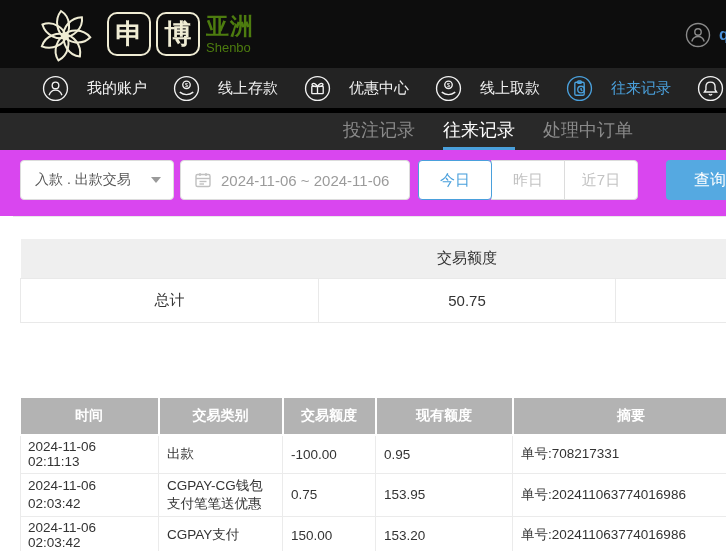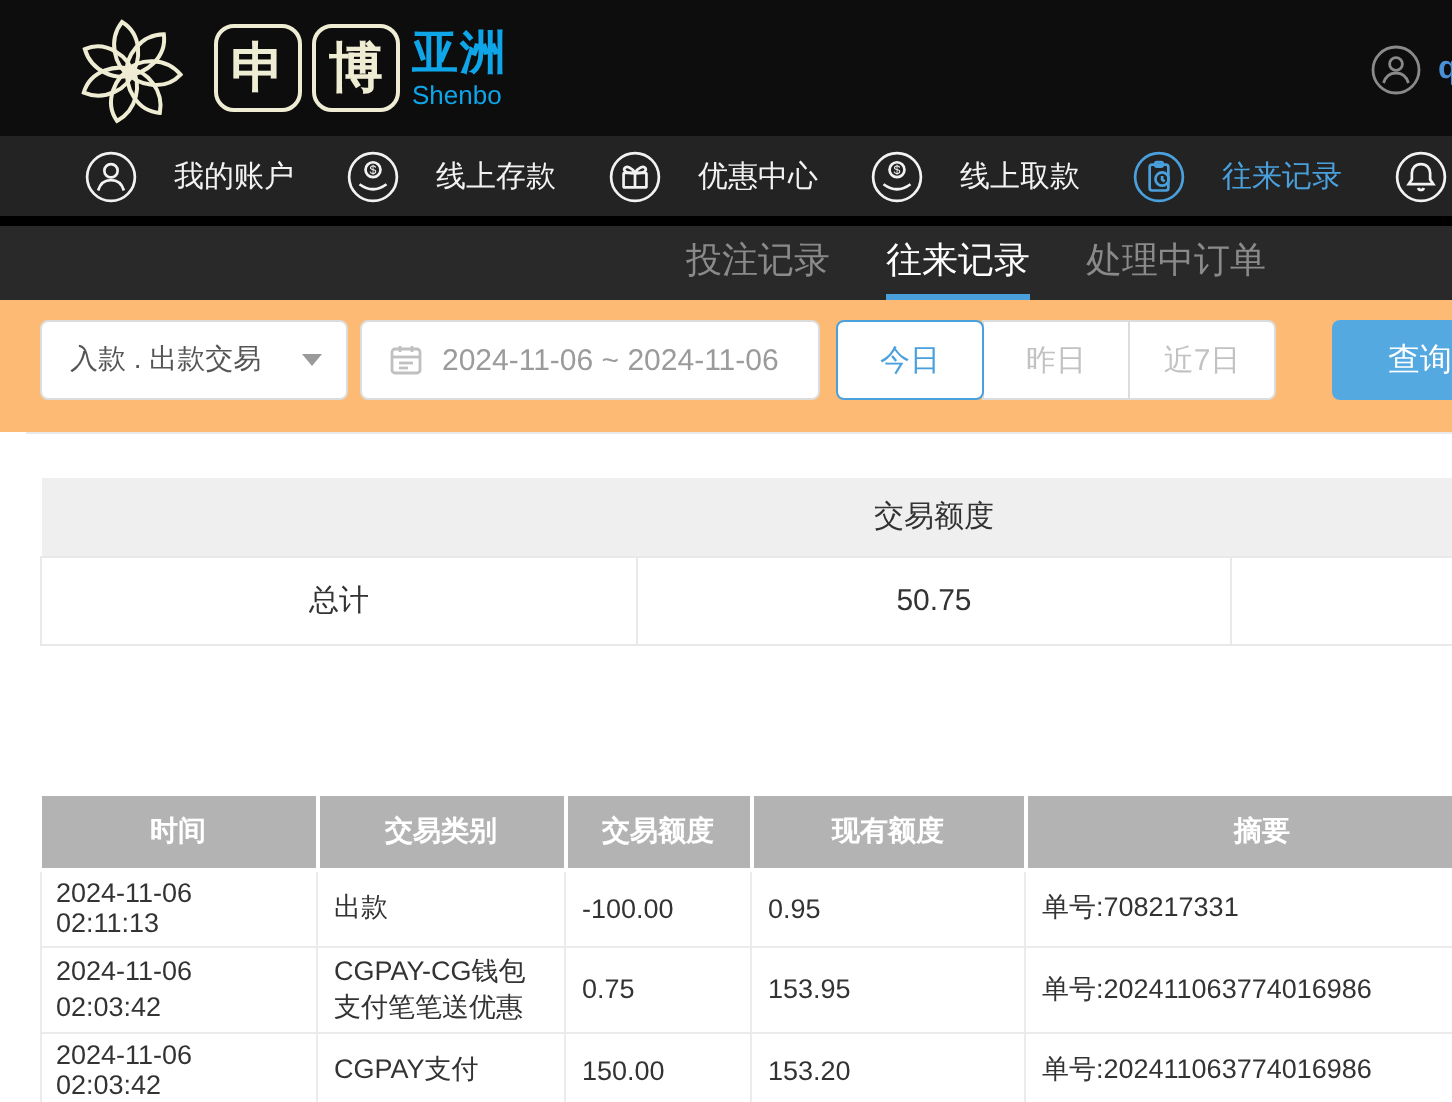--- a/index.html
+++ b/index.html
@@ -13,21 +13,21 @@
 
   
   .topbar { position:absolute; left:0; top:0; width:726px; height:68px; background:#0d0d0d; }
   .logo { position:absolute; left:32px; top:2px; height:64px; display:flex; align-items:center; }
   .logo-flower { margin-right:4px; }
   .logo-box {
     width:44px; height:44px; border:2px solid #efecd4; border-radius:10px;
     color:#efecd4; font-size:27px; font-weight:bold; display:flex; align-items:center;
     justify-content:center; margin-left:5px;
   }
-  .logo-asia { margin-left:6px; color:#0ea5e9; line-height:1; }
+  .logo-asia { margin-left:6px; color:#4d7c0f; line-height:1; }
   .logo-asia .big { font-size:23px; font-weight:bold; letter-spacing:1px; }
   .logo-asia .small { font-size:13px; margin-top:3px; }
   .userbox { position:absolute; left:685px; top:22px; display:flex; align-items:center; gap:8px; }
   .userbox .uname { font-size:16px; font-weight:bold; white-space:nowrap; }
 
   
   .mainnav {
     position:absolute; left:0; top:68px; width:726px; height:45px;
     background:#232323; border-bottom:5px solid #000;
     display:flex; align-items:center; gap:26px; padding-left:42px;
@@ -39,21 +39,21 @@
   
   .subnav {
     position:absolute; left:0; top:113px; width:726px; height:37px; background:#292929;
     display:flex; gap:28px; padding-left:343px;
   }
   .subtab { font-size:18px; color:#8a8a8a; line-height:34px; height:37px;
     border-bottom:3px solid transparent; white-space:nowrap; cursor:pointer; flex:none; }
   .subtab.active { color:#fff; border-bottom-color:#4aa0dc; }
 
   
-  .filterbar { position:absolute; left:0; top:150px; width:726px; height:66px; background:#fdba74; }
+  .filterbar { position:absolute; left:0; top:150px; width:726px; height:66px; background:#d946ef; }
   .ctl { position:absolute; top:10px; height:40px; border:1px solid #dcdcdc; border-radius:4px;
     background:#fff; display:flex; align-items:center; }
   .type-select { left:20px; width:154px; padding:0 12px 0 14px; font-size:14px; color:#555;
     justify-content:space-between; cursor:pointer; }
   .caret { width:0; height:0; border-left:5px solid transparent; border-right:5px solid transparent;
     border-top:6px solid #9a9a9a; }
   .datebox { left:180px; width:230px; padding-left:12px; gap:8px; font-size:15px; color:#9b9b9b; cursor:pointer; }
   .btngroup { position:absolute; top:10px; left:418px; width:222px; height:40px; display:flex; }
   .qbtn { width:74px; height:40px; border:1px solid #dcdcdc; background:#fff; font-size:15px;
     color:#c2c2c2; display:flex; align-items:center; justify-content:center; cursor:pointer; }

